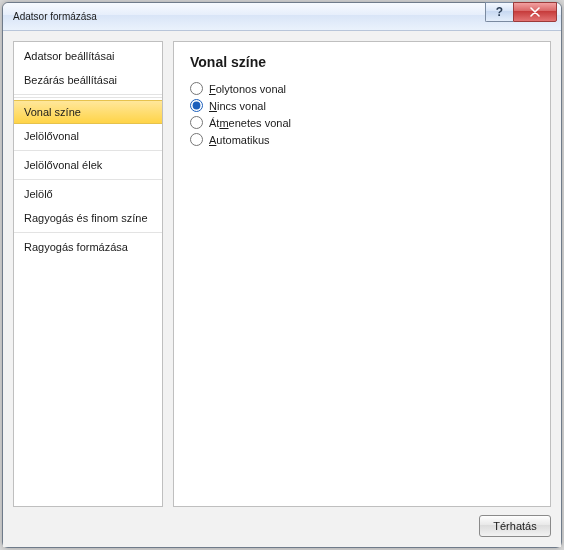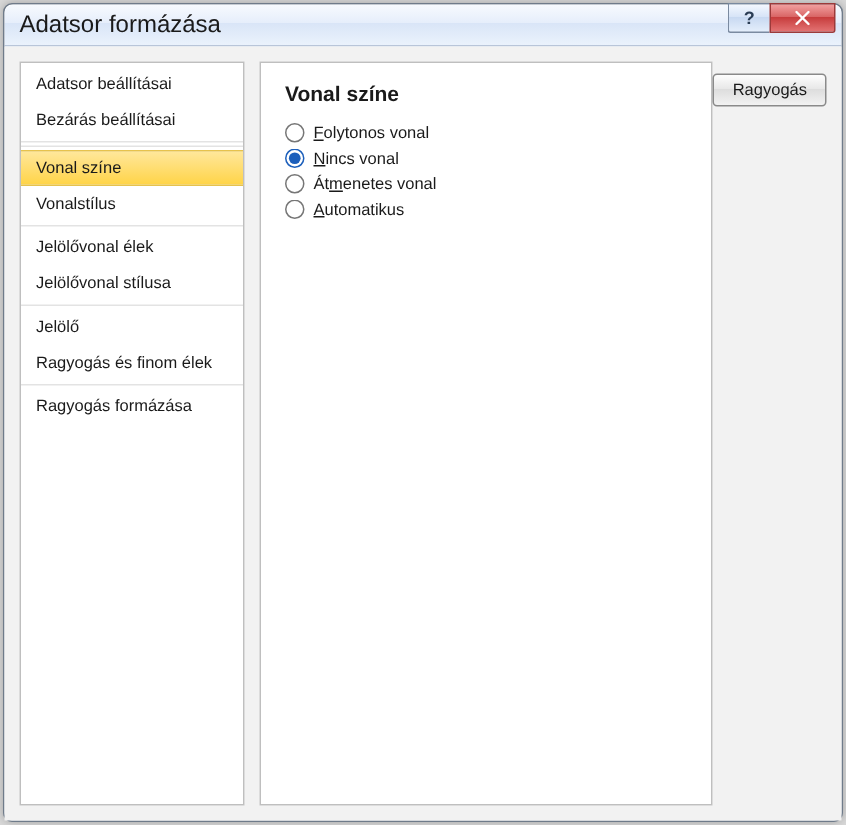--- a/index.html
+++ b/index.html
@@ -31,21 +31,21 @@
     border-top-left-radius: 6px;
     border-top-right-radius: 6px;
     border-bottom: 1px solid #b8c5d9;
     display: flex;
     align-items: center;
     padding: 0 0 0 10px;
     position: relative;
   }
   .titlebar .title {
     color: #1a1a1a;
-    font-size: 16px;
+    font-size: 10px;
   }
   .title-controls {
     position: absolute;
     right: 4px;
     top: -1px;
     display: flex;
     gap: 0;
   }
   .title-btn {
     height: 20px;
@@ -69,21 +69,21 @@
     border-color: #9c3a3a;
     color: #fff;
     border-bottom-right-radius: 2px;
   }
   .close-btn svg { display:block; }
   .help-btn span { font-weight:bold; font-family: "Segoe UI", sans-serif; }
   .client {
     flex: 1;
     background: #f2f2f2;
     display: flex;
-    flex-direction: row;
+    flex-direction: column;
     padding: 10px;
   }
   .body-row {
     flex: 1;
     display: flex;
     gap: 10px;
   }
   .sidebar {
     width: 150px;
     background: #fff;
@@ -176,27 +176,26 @@
   </div>
 
   <div class="client">
     <div class="body-row">
       <div class="sidebar" id="sidebar">
           <div class="nav-item"><span>Adatsor beállításai</span></div>
           <div class="nav-item"><span>Bezárás beállításai</span></div>
           <div class="nav-sep"></div>
           <div class="nav-sep"></div>
           <div class="nav-item selected"><span>Vonal színe</span></div>
-          <div class="nav-item"><span>Vonalstílus</span></div>
+          <div class="nav-item"><span>Jelölővonal</span></div>
           <div class="nav-sep"></div>
           <div class="nav-item"><span>Jelölővonal élek</span></div>
-          <div class="nav-item"><span>Jelölővonal stílusa</span></div>
           <div class="nav-sep"></div>
           <div class="nav-item"><span>Jelölő</span></div>
-          <div class="nav-item"><span>Ragyogás és finom élek</span></div>
+          <div class="nav-item"><span>Ragyogás és finom színe</span></div>
           <div class="nav-sep"></div>
           <div class="nav-item"><span>Ragyogás formázása</span></div>
         </div>
       <div class="content">
         <h1>Vonal színe</h1>
         <div id="options">
             <label class="radio-row">
               <input type="radio" name="linecolor" style="">
               <span class="lbl"><span class="u">F</span>olytonos vonal</span>
             </label>
@@ -210,17 +209,17 @@
             </label>
             <label class="radio-row">
               <input type="radio" name="linecolor" style="">
               <span class="lbl"><span class="u">A</span>utomatikus</span>
             </label>
           </div>
       </div>
     </div>
     <div class="footer">
       <div class="btn">
-        <span>Ragyogás</span>
+        <span>Térhatás</span>
       </div>
     </div>
   </div>
 </div>
 
 </body></html>

